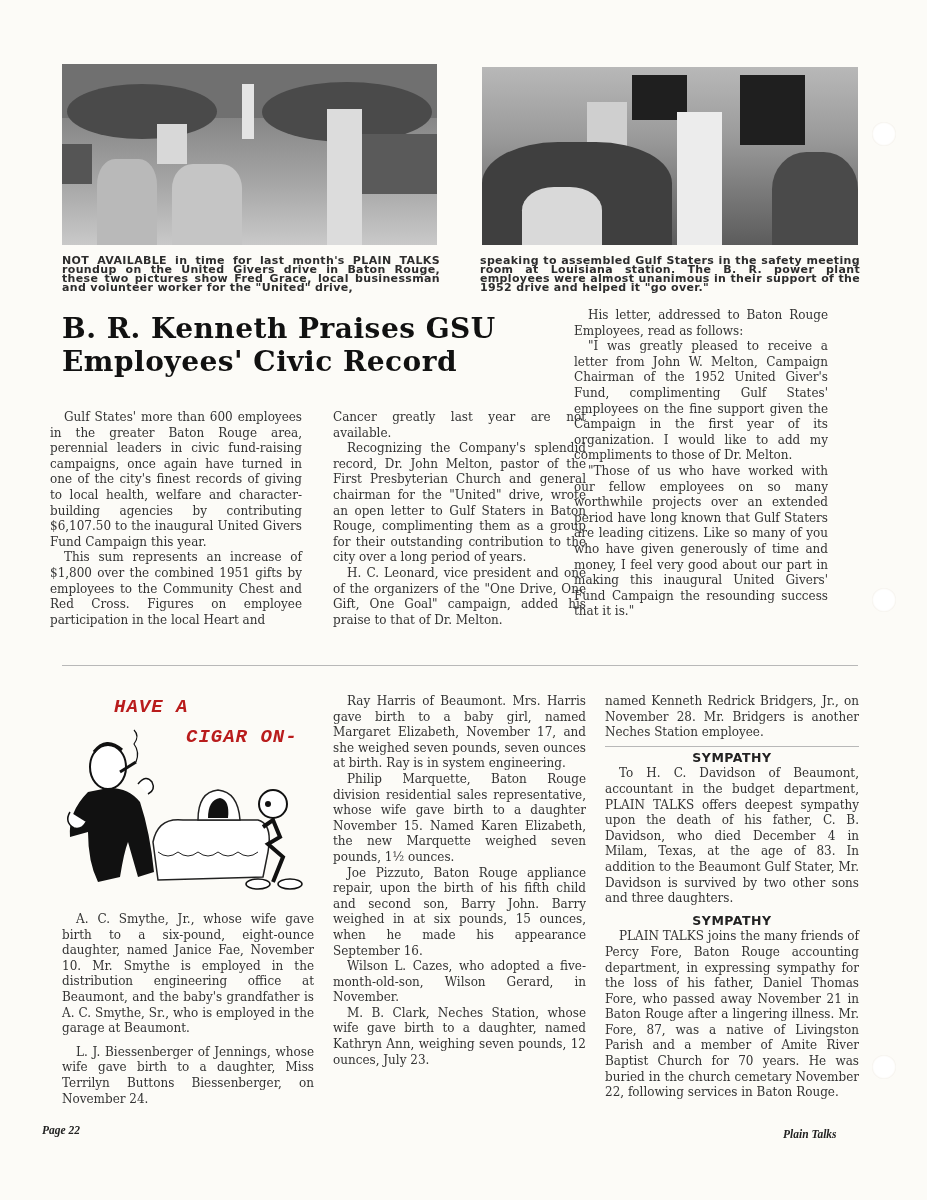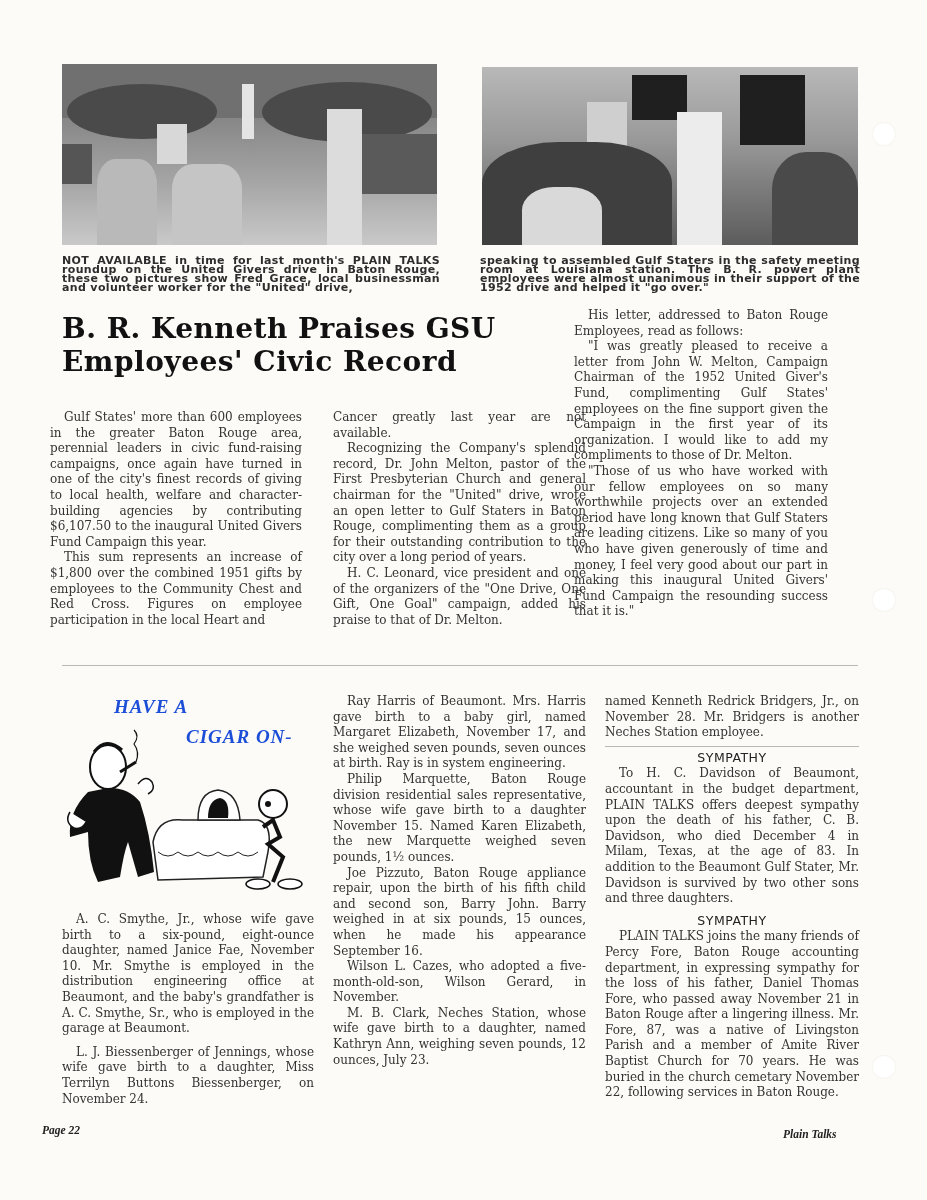--- a/index.html
+++ b/index.html
@@ -36,34 +36,34 @@
   .col {
     position: absolute;
     font-size: 12px; line-height: 15.6px;
     text-align: justify; color: #333;
   }
   .col p { margin: 0; text-indent: 14px; }
   .col p.noindent { text-indent: 0; }
   .rule { position: absolute; height: 1px; background: #b8b8b8; }
   .section-head {
     font-family: "DejaVu Sans", "Liberation Sans", sans-serif;
-    font-weight: normal; font-size: 12.5px; text-align: center;
+    font-weight: bold; font-size: 12.5px; text-align: center;
     letter-spacing: 0.5px; color: #222; margin: 3px 0 1px 0; text-indent: 0;
   }
   .footer {
     position: absolute; font-family: "Liberation Serif", "DejaVu Serif", serif;
     font-style: italic; font-weight: bold; font-size: 11.5px; color: #222;
   }
   .hole {
     position: absolute; width: 24px; height: 24px; border-radius: 50%;
     background: #ffffff; box-shadow: 0 0 2px #e7e1d4 inset;
   }
   .cartoon-text {
-    position: absolute; font-family: Liberation Serif, serif;
-    font-weight: bold; font-style: italic; color: #1d4ed8; letter-spacing: 1px;
+    position: absolute; font-family: Liberation Mono, monospace;
+    font-weight: bold; font-style: italic; color: #b91c1c; letter-spacing: 1px;
   }
 </style>
 </head>
 <body>
 
 <div class="hole" style="left:872px; top:122px;"></div>
 <div class="hole" style="left:872px; top:588px;"></div>
 <div class="hole" style="left:872px; top:1055px;"></div>
 
 <div class="photo" style="left:62px; top:64px; width:375px; height:181px;">

